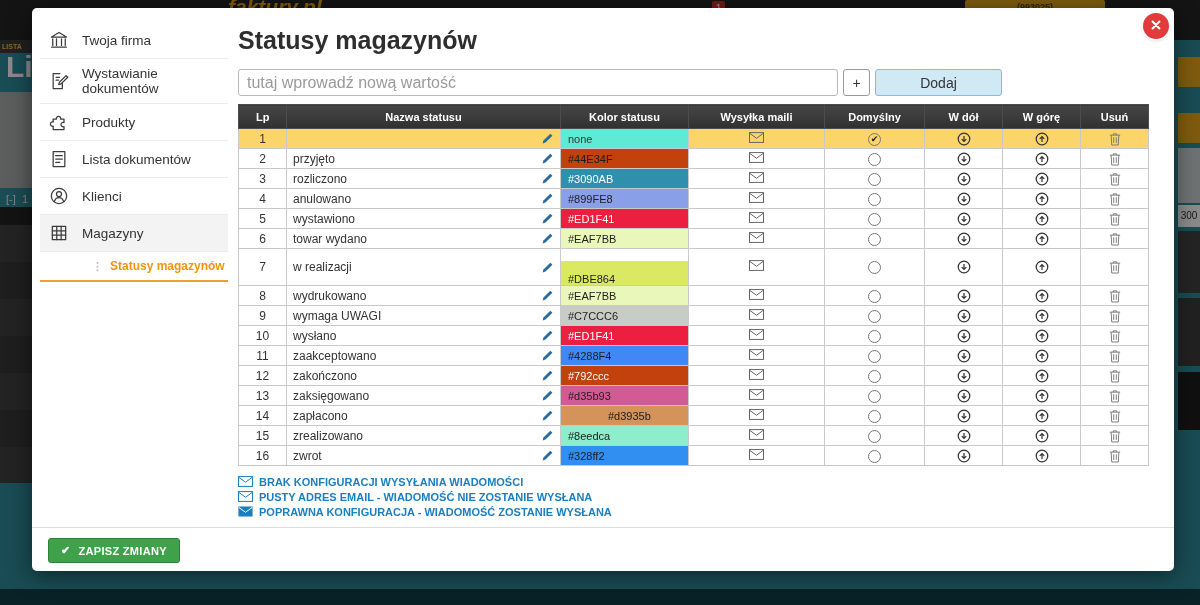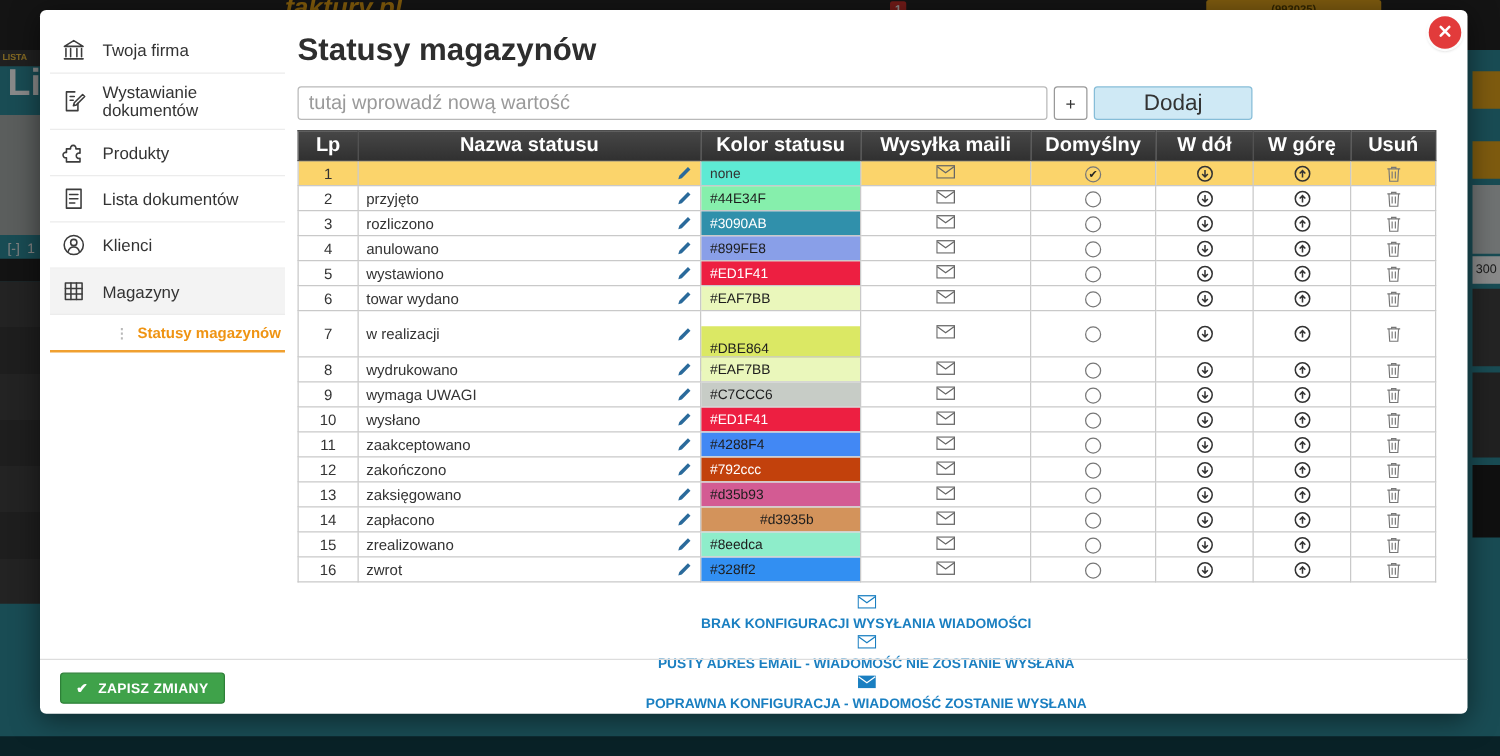--- a/index.html
+++ b/index.html
@@ -41,44 +41,44 @@
   .subitem { display:flex; gap:7px; align-items:center; padding:7px 0 7px 52px; color:#ef9413; font-weight:bold; font-size:12px; border-bottom:2px solid #f0a030; cursor:pointer; }
   .subdots { color:#b9b9b9; font-size:11px; }
 
   
   .content { flex:1; min-width:0; padding:10px 26px 50px 10px; }
   .content h1 { font-size:25px; margin:8px 0 14px; color:#2e2e2e; font-weight:bold; }
   .toolbar { display:flex; gap:5px; margin-bottom:8px; }
   .toolbar input { width:600px; height:27px; border:1px solid #b9b9b9; border-radius:3px; padding:0 8px; font-size:16px; color:#333; font-family:"Liberation Sans", sans-serif; }
   .toolbar input::placeholder { color:#9a9a9a; }
   .plus { width:27px; height:27px; background:#fff; border:1px solid #999; border-radius:3px; font-size:14px; cursor:pointer; color:#333; }
-  .dodaj { width:127px; height:27px; background:#cfe9f5; border:1px solid #86bdd8; border-radius:3px; font-size:18px; color:#333; cursor:pointer; }
+  .dodaj { width:127px; height:27px; background:#cfe9f5; border:1px solid #86bdd8; border-radius:3px; font-size:14px; color:#333; cursor:pointer; }
 
   table { width:910px; border-collapse:collapse; table-layout:fixed; font-size:12px; color:#333; }
-  th { background:linear-gradient(#464646,#303030); color:#fff; font-size:16px; font-weight:bold; border:1px solid #4d4d4d; height:24px; padding:0 4px; }
+  th { background:linear-gradient(#464646,#303030); color:#fff; font-size:11px; font-weight:bold; border:1px solid #4d4d4d; height:24px; padding:0 17px; }
   td { border:1px solid #c9c9c9; height:20px; padding:0 6px; background:#fff; }
   td.c-lp { text-align:center; }
   td.c-color { padding:0; }
   td.c-mail, td.c-def, td.c-down, td.c-up, td.c-del { text-align:center; }
   tr.selected td { background:#fbd46b; }
   tr.selected td.c-color { background:#5eead4; }
   .namewrap { display:flex; justify-content:space-between; align-items:center; }
   .pencil { cursor:pointer; display:inline-flex; }
   .pencil svg { width:13px; height:13px; }
   .swatch { height:100%; display:flex; align-items:center; padding:0 7px; font-size:11px; cursor:pointer; }
   .env { display:inline-flex; color:#666; cursor:pointer; }
   .env svg { width:15px; height:11px; }
   .radio { display:inline-flex; width:13px; height:13px; border:1px solid #777; border-radius:50%; align-items:center; justify-content:center; font-size:9px; color:#222; background:transparent; cursor:pointer; vertical-align:middle; }
   .circ { display:inline-flex; cursor:pointer; vertical-align:middle; }
   .circ svg { width:14px; height:14px; }
   .trash { display:inline-flex; cursor:pointer; vertical-align:middle; }
   .trash svg { width:12px; height:14px; }
 
   .legend { margin-top:10px; display:flex; flex-direction:column; gap:3px; }
-  .lg-line { display:flex; align-items:center; gap:6px; color:#1a7fc1; font-size:11px; font-weight:bold;flex-direction:column; }
+  .lg-line { display:flex; align-items:flex-start; gap:6px; color:#1a7fc1; font-size:11px; font-weight:bold; }
   .lg-icon { display:inline-flex; color:#1a7fc1; }
   .lg-icon svg { width:15px; height:11px; }
 
   .footer { position:absolute; left:0; right:0; bottom:0; height:44px; border-top:1px solid #ddd; }
   .save { position:absolute; left:16px; top:10px; display:flex; gap:8px; align-items:center; background:#3fa24a; border:1px solid #2e8038; color:#fff; font-weight:bold; font-size:11px; padding:5px 12px; border-radius:3px; letter-spacing:.3px; cursor:pointer; }
 </style>
 </head>
 <body>
 
 <div class="stage">
@@ -269,21 +269,21 @@
       <div class="namewrap">
         <span>przyjęto</span>
         <span class="pencil">
           <svg viewBox="0 0 16 16">
                       <path d="M2 14l1-3.5L11.5 2 14 4.5 5.5 13 2 14Z" fill="#2a6a9b"></path>
                     </svg>
         </span>
       </div>
     </td>
     <td class="c-color">
-      <div class="swatch" style="background: #86efac; color: rgb(29, 29, 29);">#44E34F</div>
+      <div class="swatch" style="background: #c2410c; color: rgb(29, 29, 29);">#44E34F</div>
     </td>
     <td class="c-mail">
       <span class="env">
         <svg viewBox="0 0 18 13">
                     <rect x="0.6" y="0.6" width="16.8" height="11.8" fill="none" stroke="currentColor" stroke-width="1.2"></rect>
                     <path d="m1 1.6 8 5.8 8-5.8" fill="none" stroke="currentColor" stroke-width="1.2"></path>
                   </svg>
       </span>
     </td>
     <td class="c-def">

